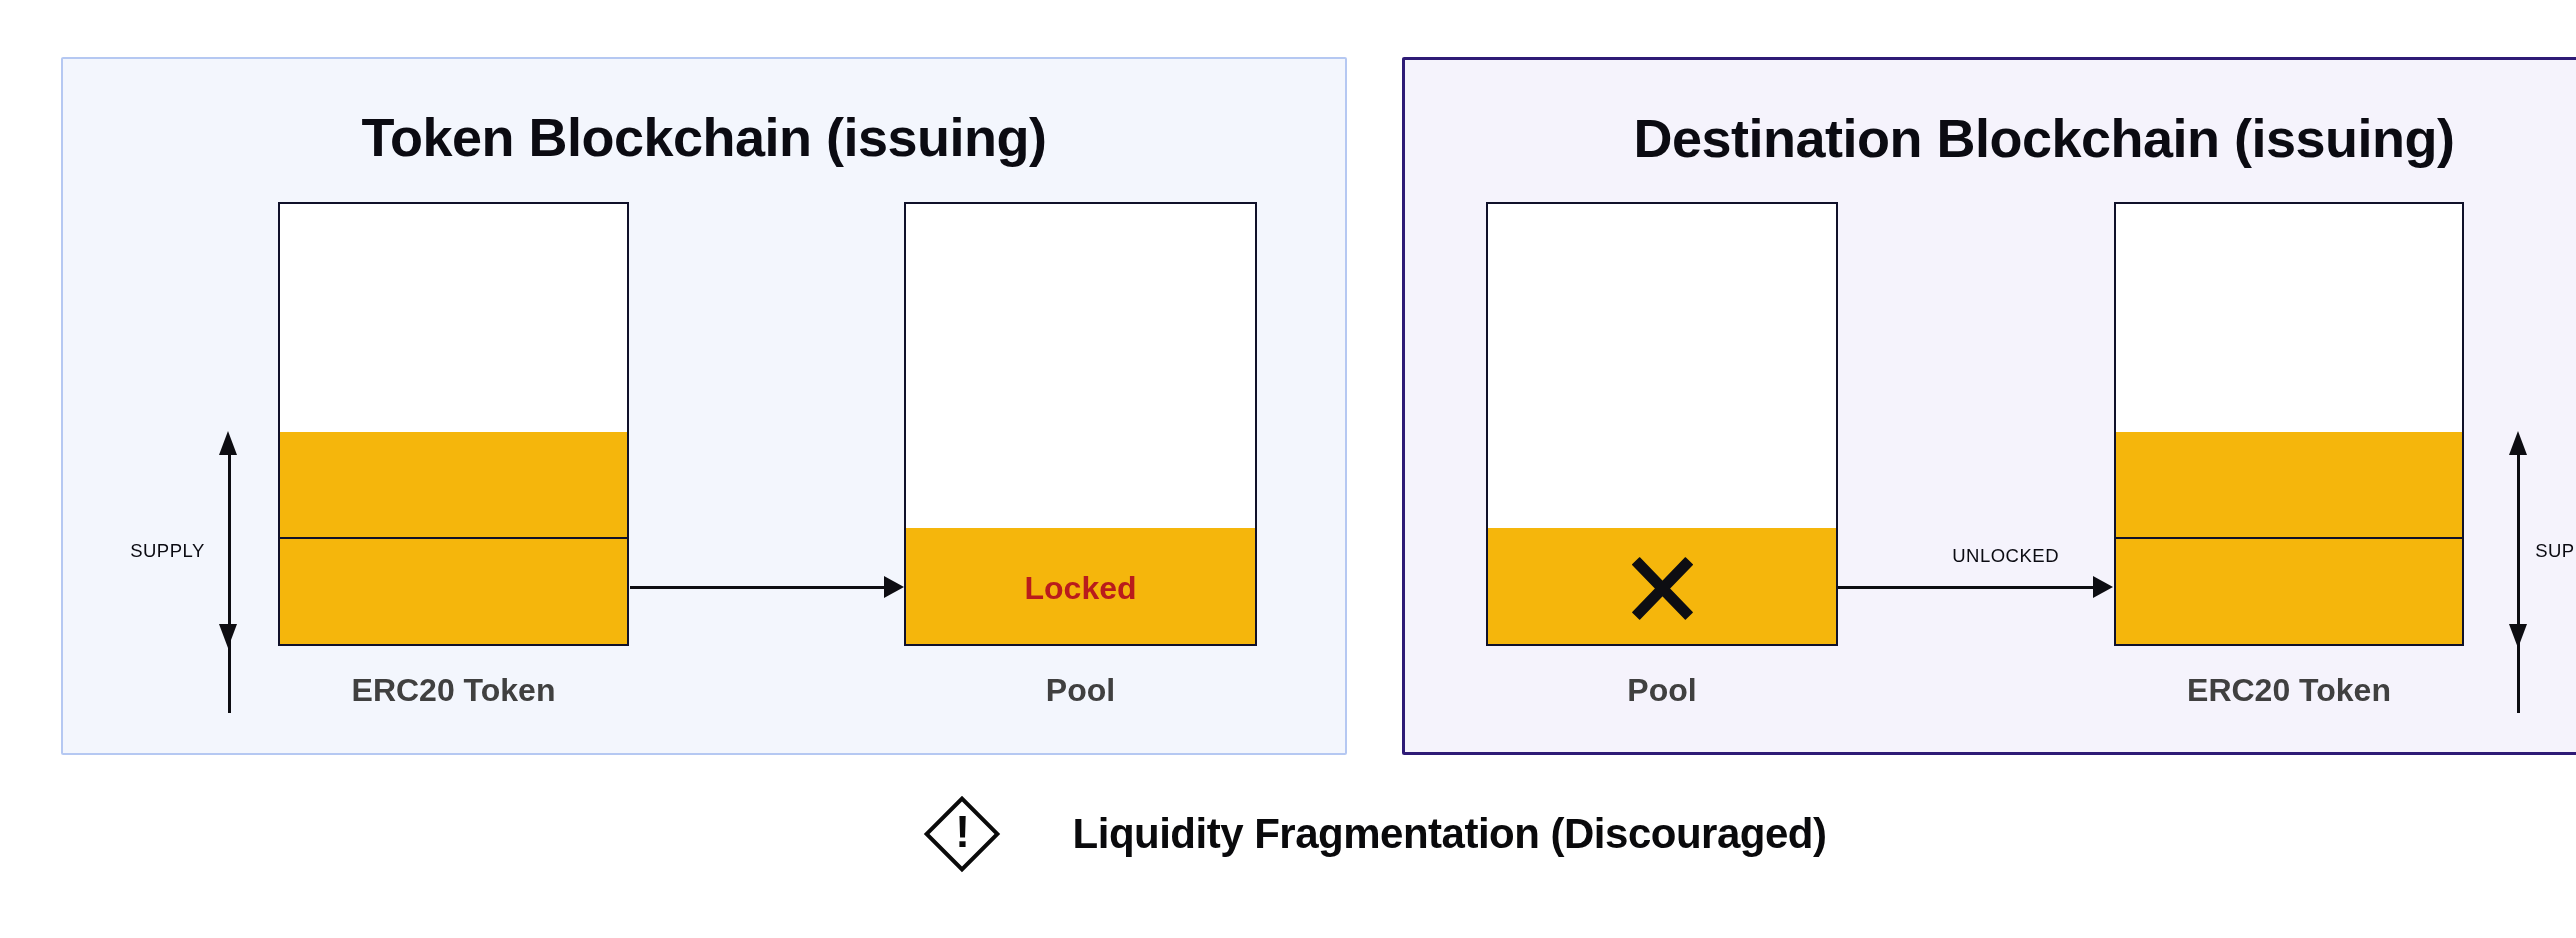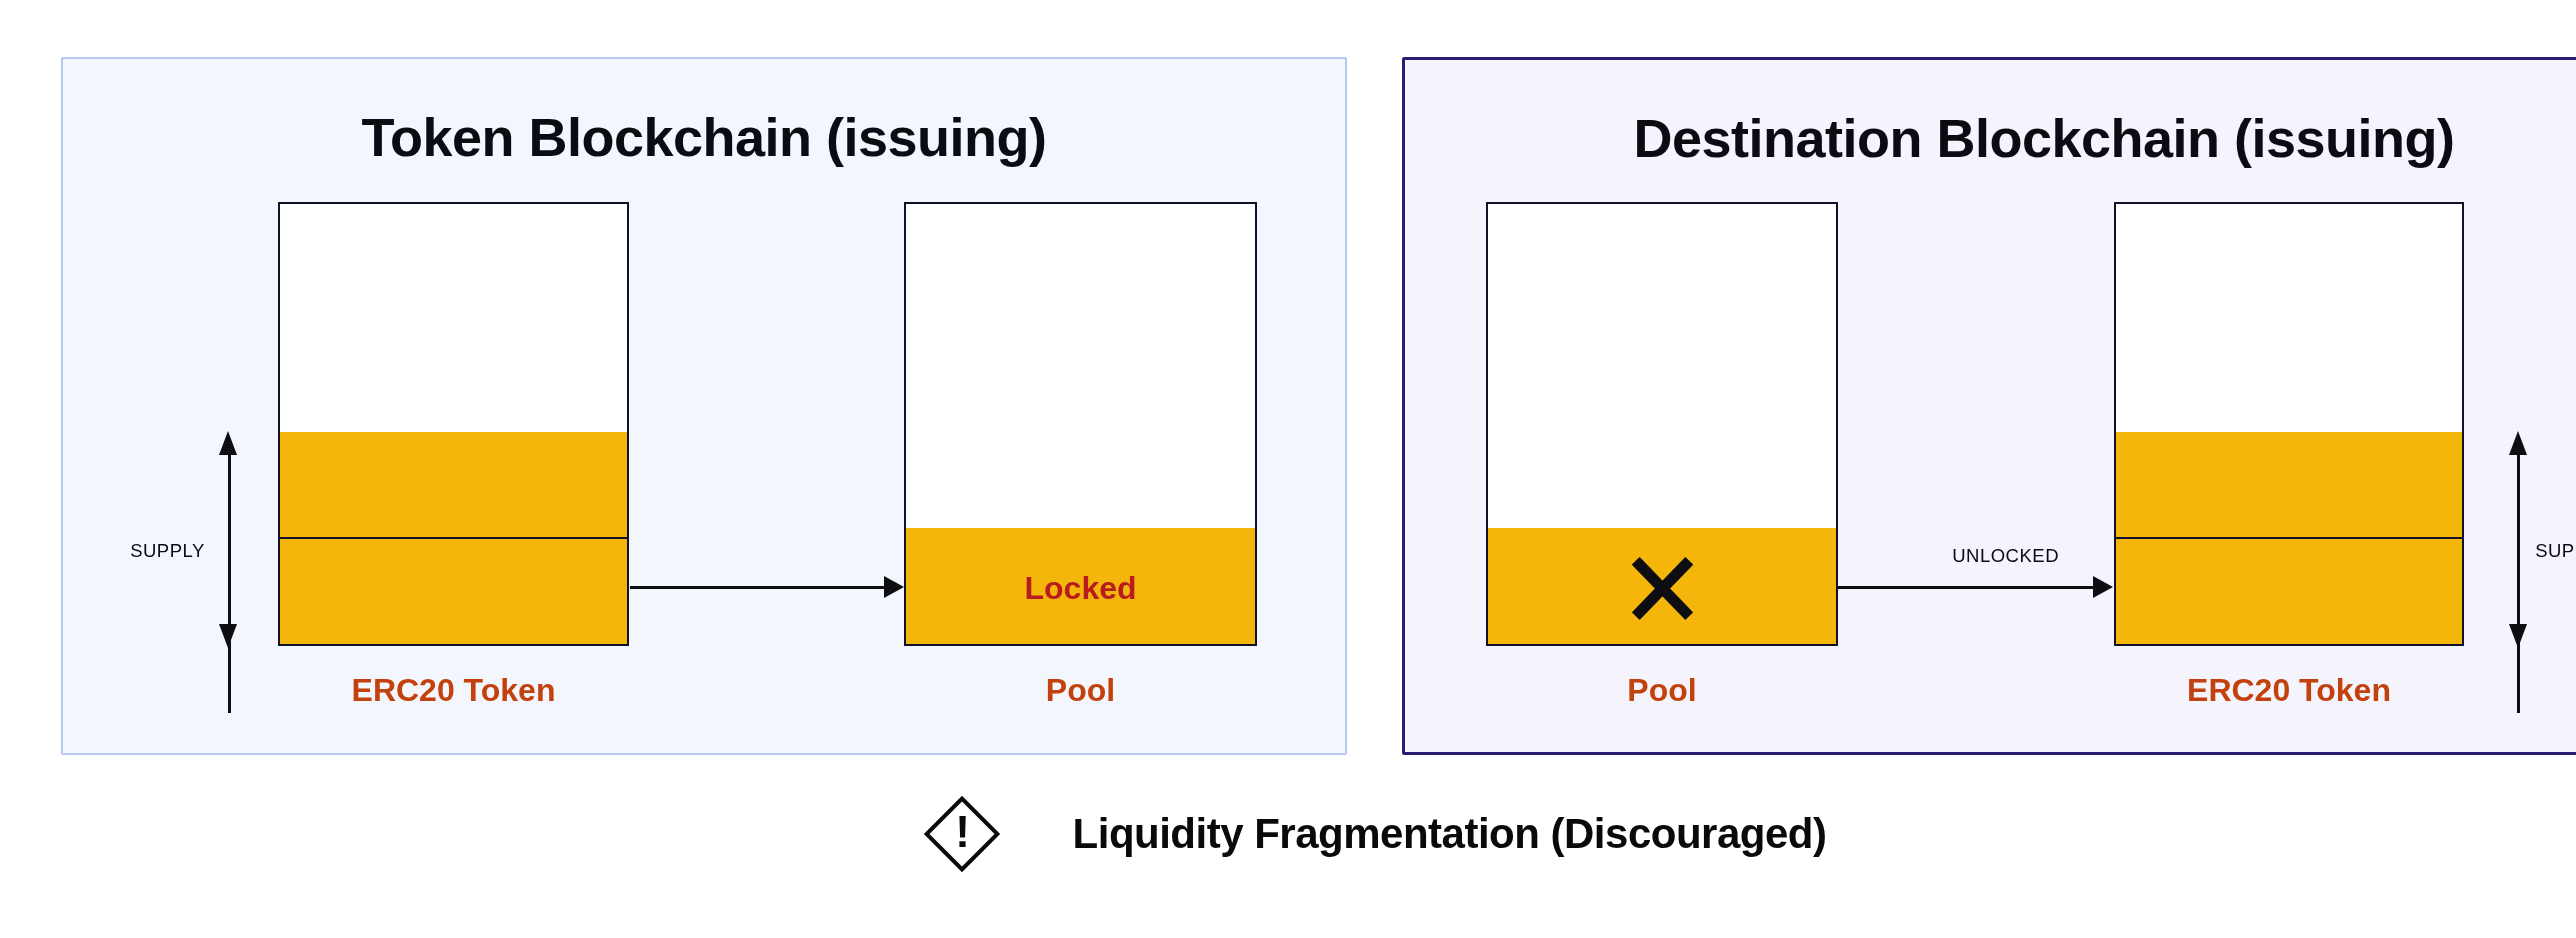--- a/index.html
+++ b/index.html
@@ -17,21 +17,21 @@
   }
   
   .box{position:absolute;top:202px;height:444px;box-sizing:border-box;
        border:2.1px solid #10112A;background:#ffffff;}
   .box .fill{position:absolute;left:0;right:0;bottom:0;background:#F5B60C;}
   .erc20 .fill{top:228px;}
   .pool .fill{top:324px;}
   .erc20 .divider{position:absolute;left:0;right:0;top:333px;height:2.1px;background:#10112A;}
   .box-label{
     position:absolute;top:669px;height:43px;line-height:43px;text-align:center;
-    font-size:32px;font-weight:600;color:#c2410c;
+    font-size:32px;font-weight:600;color:#404040;
   }
   .locked-label{
     position:absolute;left:904px;width:353px;top:569px;height:39px;line-height:39px;
     text-align:center;font-size:32px;font-weight:600;color:#b91c1c;
   }
   
   .h-arrow-line{position:absolute;height:3.1px;background:#0D0D12;top:586px;}
   .h-arrow-head{position:absolute;width:0;height:0;top:576px;
     border-top:11.3px solid transparent;border-bottom:11.3px solid transparent;
     border-left:20.6px solid #0D0D12;}

